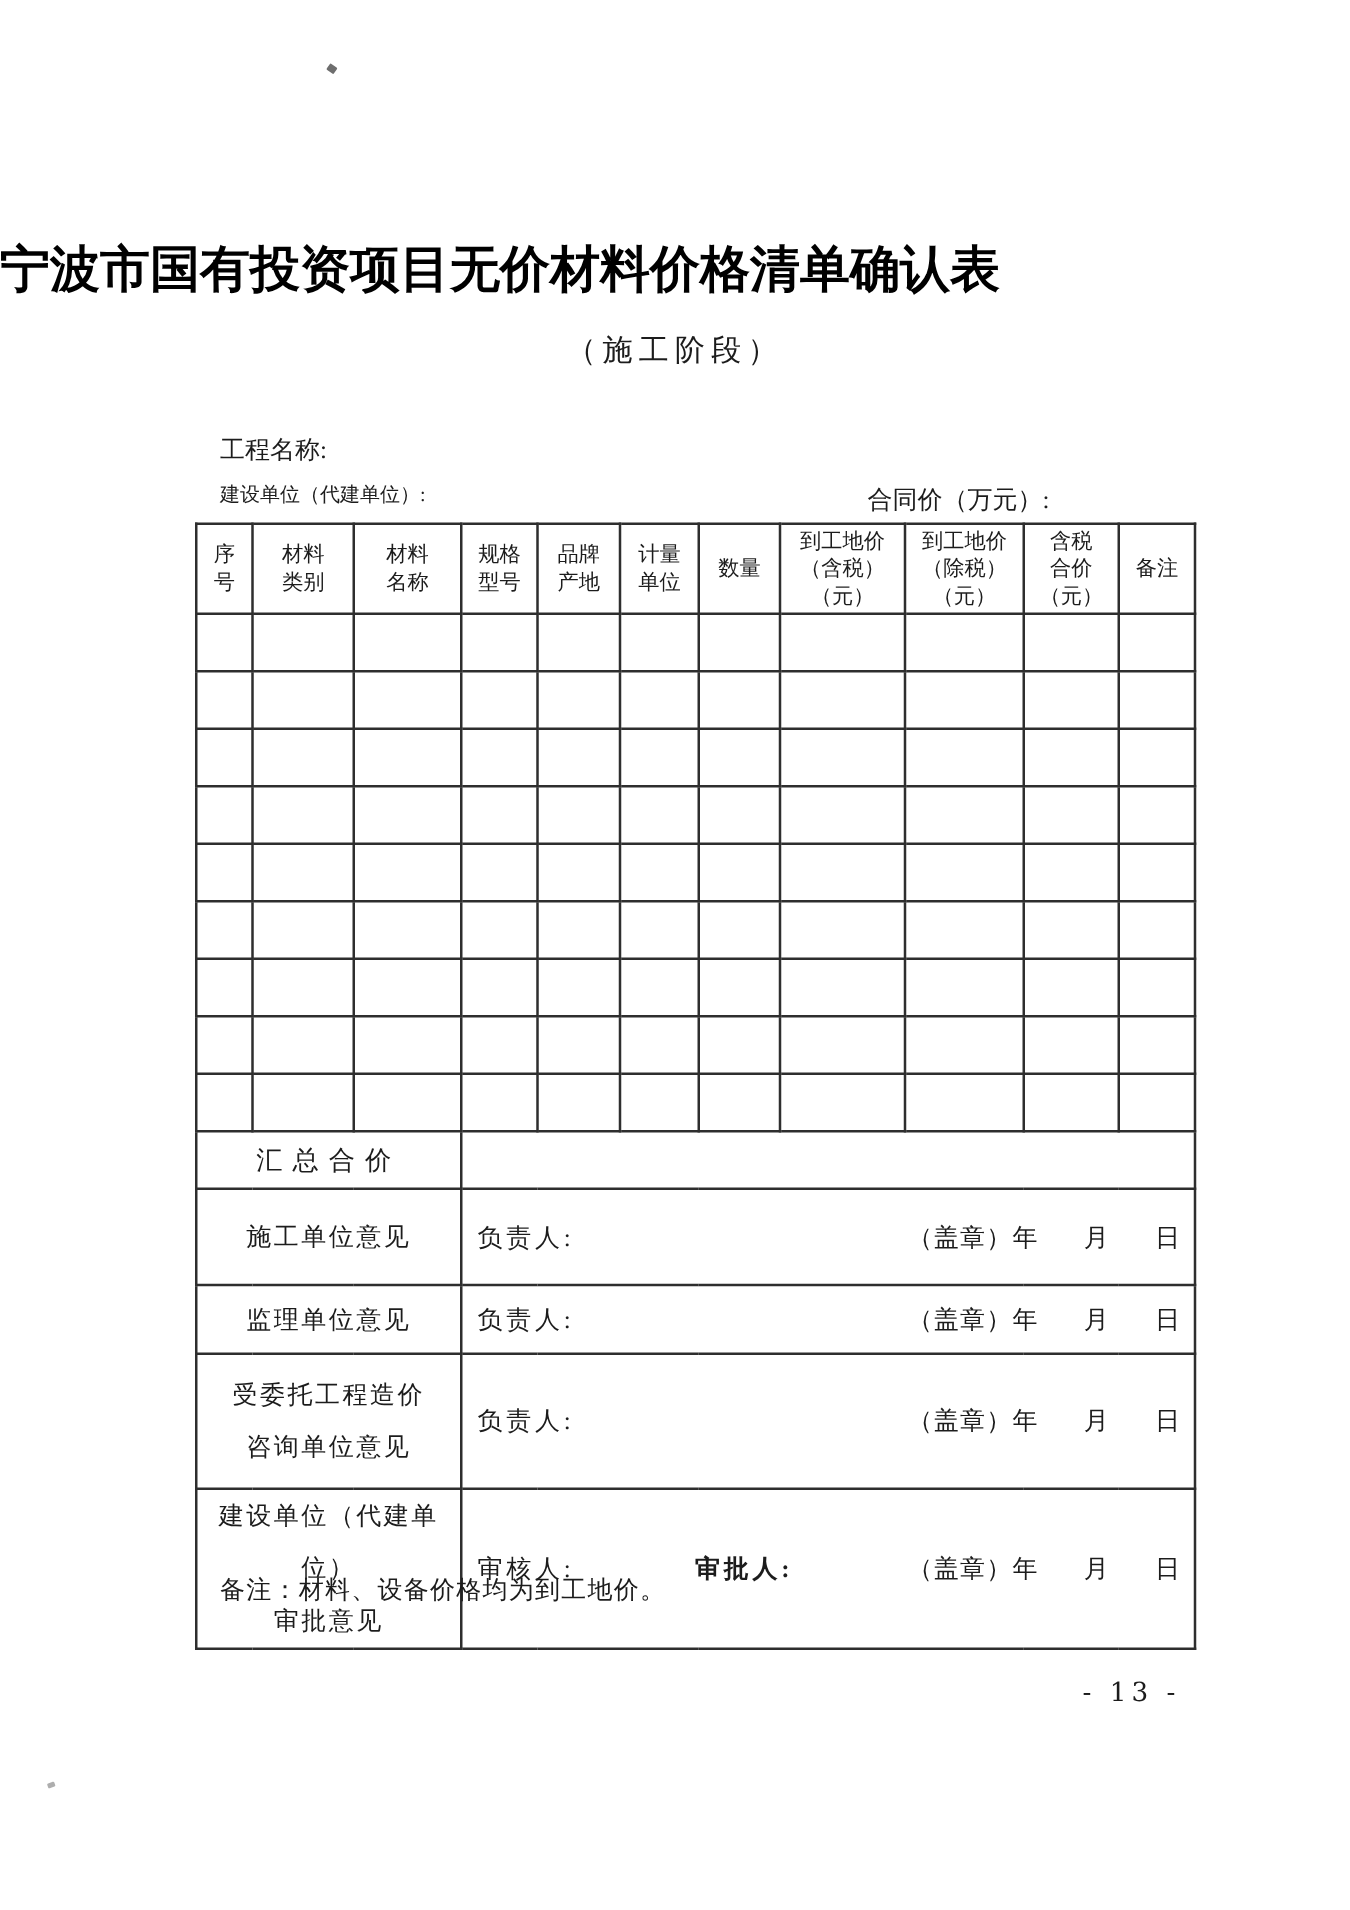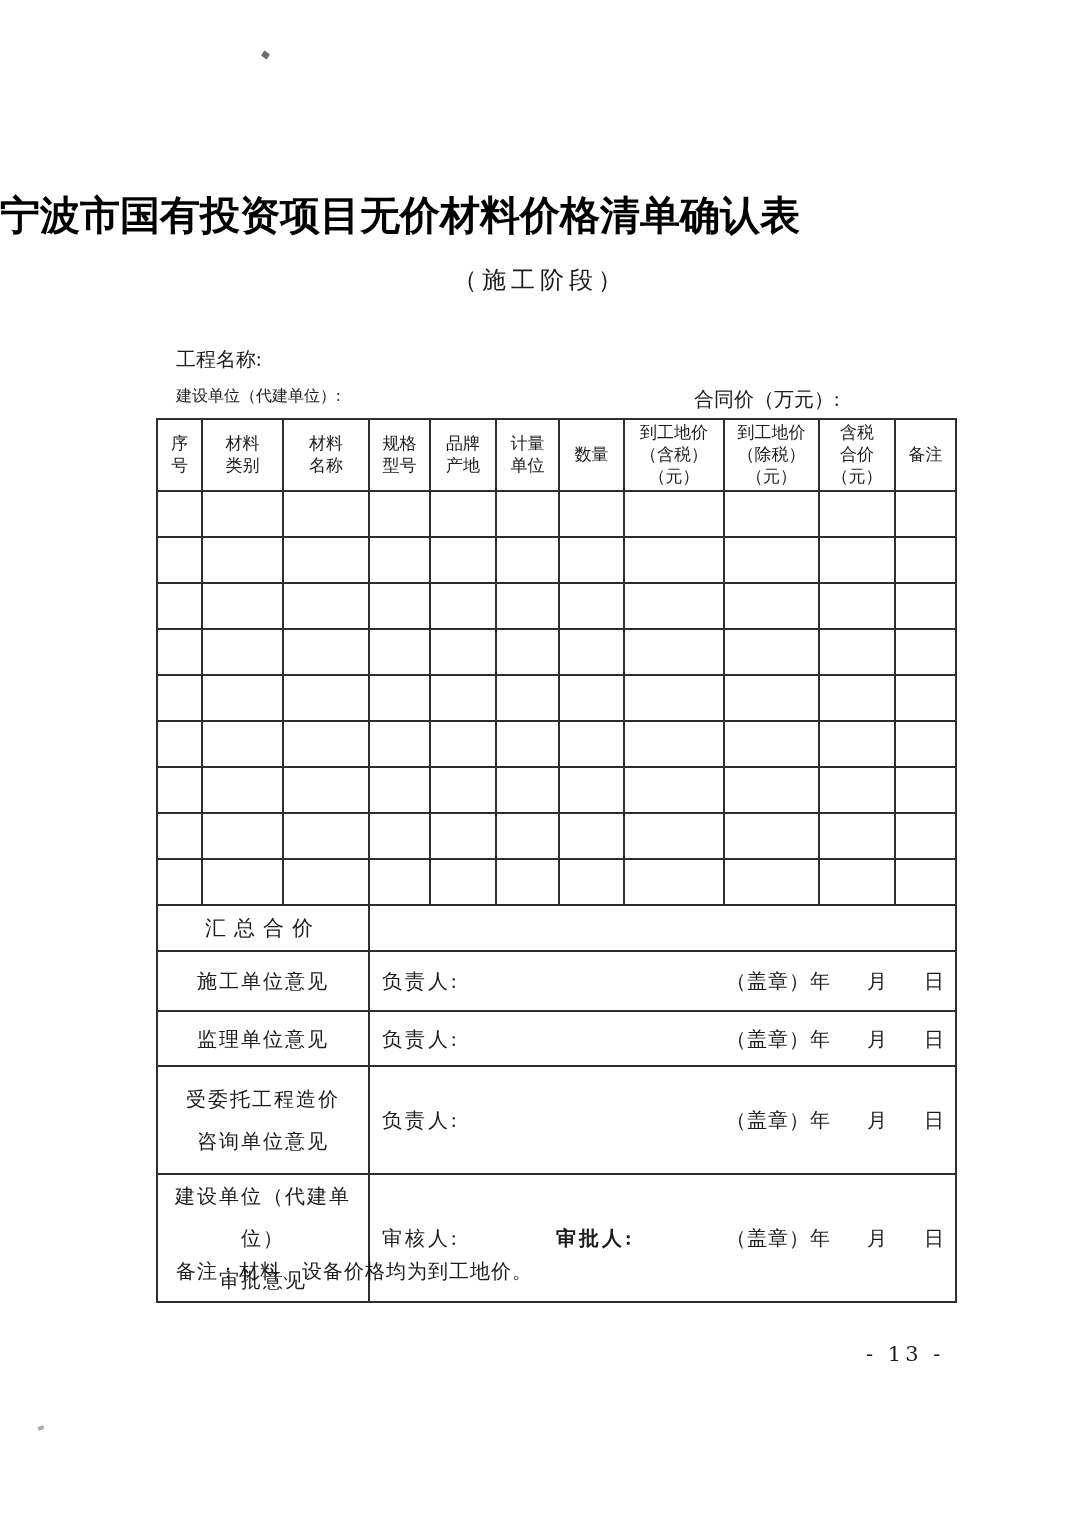--- a/index.html
+++ b/index.html
@@ -43,21 +43,21 @@
   tr.header-row { height:72px; }
   tr.header-row th {
     font-size:17px;
     line-height:1.3;
     white-space:pre-line;
     padding:2px 1px;
   }
   tr.body-row { height:46px; }
   tr.summary-row { height:46px; }
   td.summary-label { font-size:21px; letter-spacing:8px; }
-  tr.sign-row-1 { height:60px; }
+  tr.sign-row-1 { height:77px; }
   tr.sign-row-2 { height:55px; }
   tr.sign-row-3 { height:108px; }
   tr.sign-row-4 { height:86px;border-radius:16px; }
   td.sign-label {
     font-size:20px; letter-spacing:2px;
     white-space:pre-line;
     line-height:2.1;
     padding:0 2px;
   }
   td.sign-cell { position:relative; text-align:left; }

